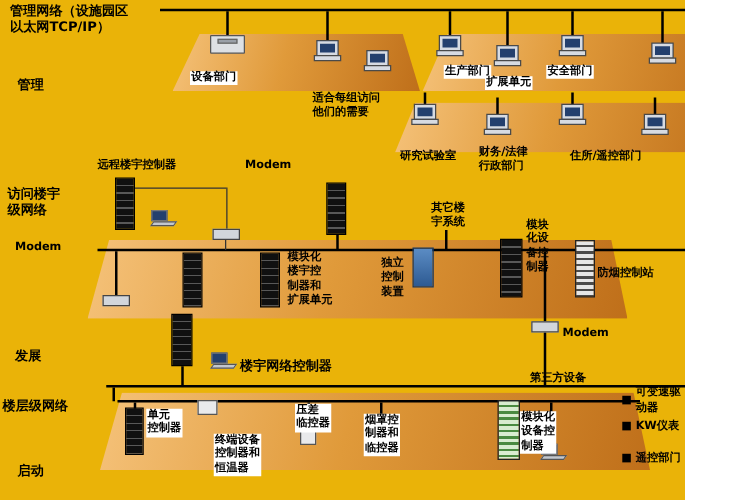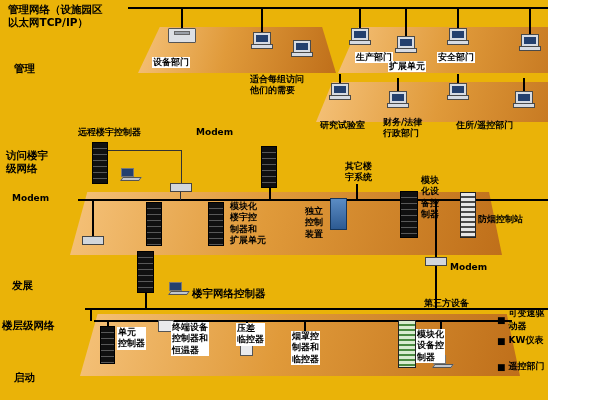--- a/index.html
+++ b/index.html
@@ -207,21 +207,21 @@
     <span class="blt">■</span>
     <span>KW仪表</span>
   </div>
   <div class="legend-row" style="left:497px;top:360px;">
     <span class="blt">■</span>
     <span>遥控部门</span>
   </div>
 
   <div class="lbl tag" style="left:117px;top:327px;">单元
 控制器</div>
-  <div class="lbl tag" style="left:171px;top:322px;">终端设备
+  <div class="lbl tag" style="left:171px;top:347px;">终端设备
 控制器和
 恒温器</div>
   <div class="lbl tag" style="left:236px;top:323px;">压差
 临控器</div>
   <div class="lbl tag" style="left:291px;top:331px;">烟罩控
 制器和
 临控器</div>
   <div class="lbl tag" style="left:416px;top:329px;">模块化
 设备控
 制器</div>

